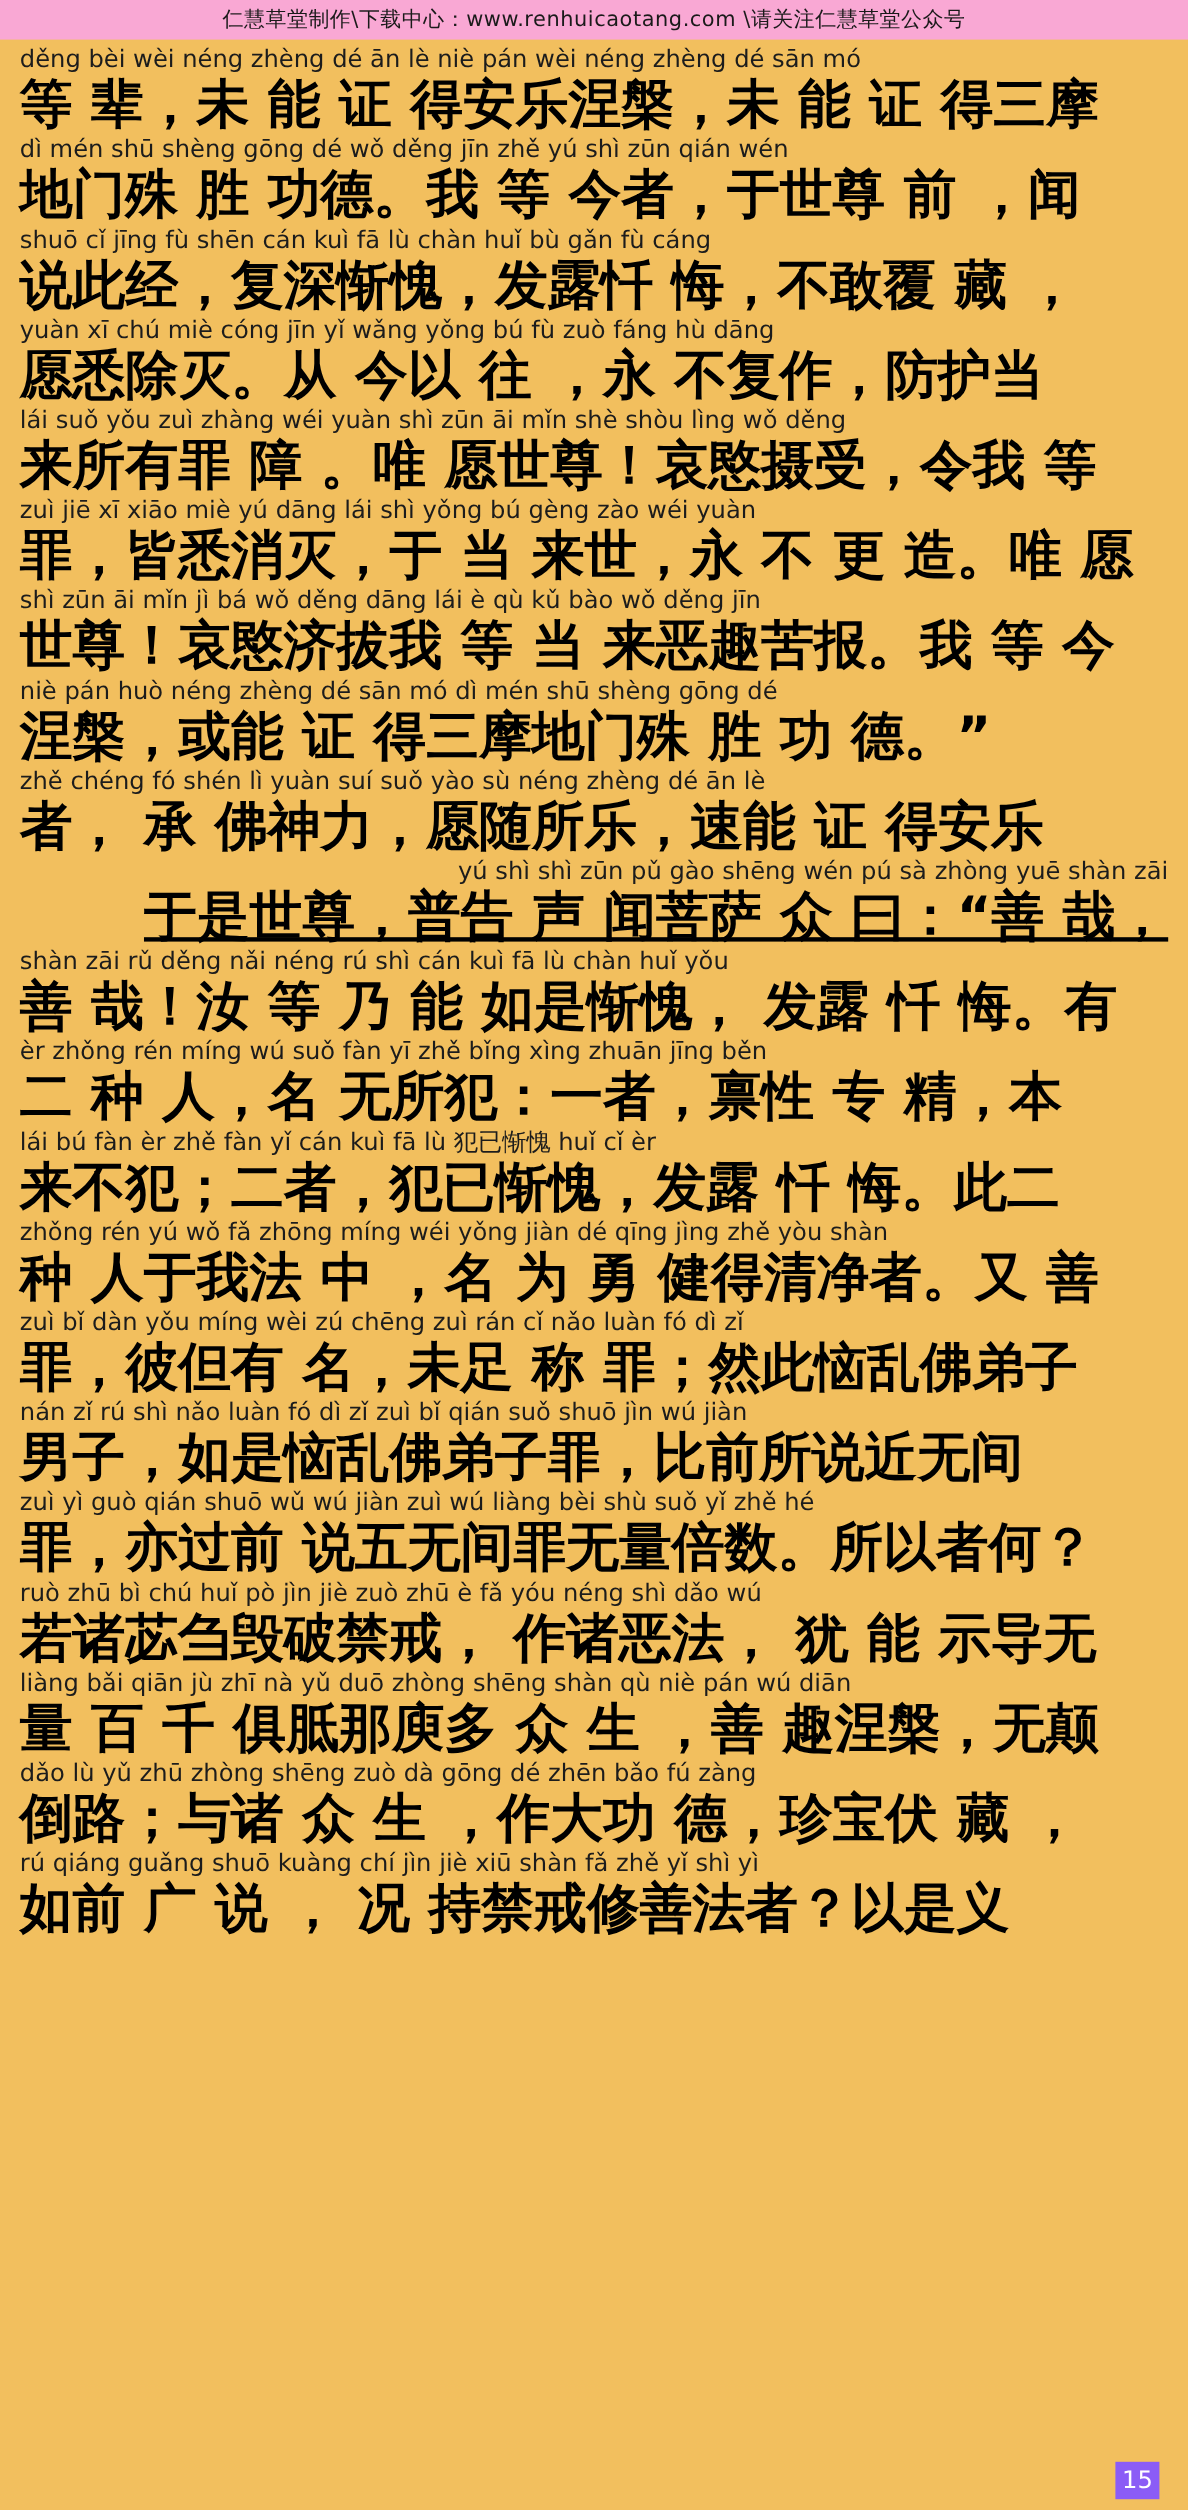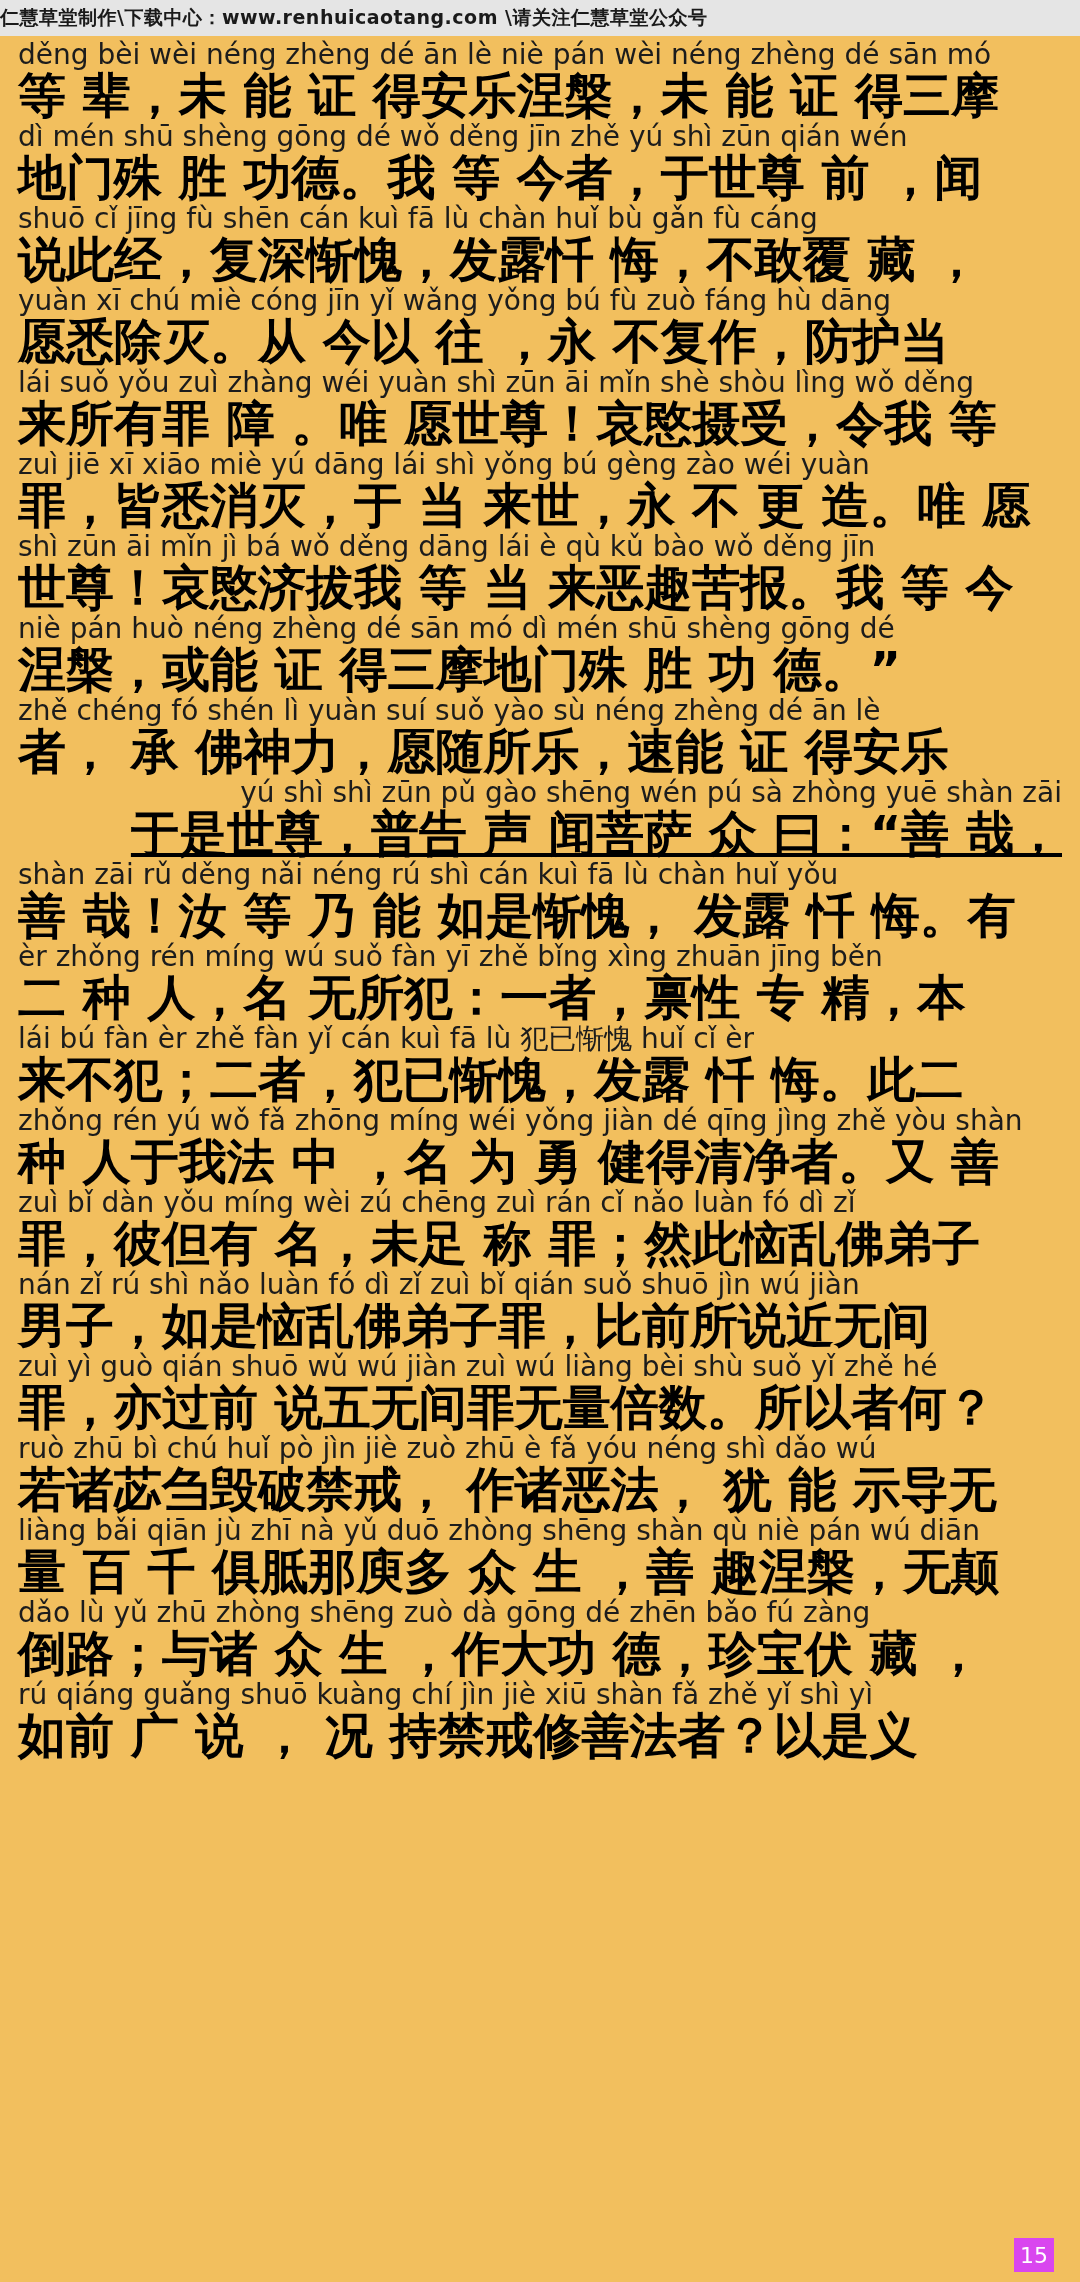--- a/index.html
+++ b/index.html
@@ -16,41 +16,40 @@
   .page {
     position: relative;
     width: 1080px;
     height: 2282px;
     background: #f2bf5e;
     box-sizing: border-box;
   }
   .header-bar {
     width: 100%;
     height: 36px;
-    background: #e5e5e5;
+    background: #f9a8d4;
     display: flex;
     align-items: center;
-    justify-content: flex-start;
+    justify-content: center;
     font-size: 19px;
     color: #1a1a1a;
     letter-spacing: 0.5px;
     white-space: nowrap;
     font-family: "DejaVu Sans", sans-serif;
-    font-weight: bold;
   }
   .body-area {
     padding: 6px 18px 0 18px;
   }
   .line {
     margin-bottom: 2px;
   }
   
   .pinyin {
     display: flex;
-    font-size: 28px;
+    font-size: 22px;
     line-height: 26px;
     color: #1c1c1c;
     letter-spacing: 0px;
     font-family: "DejaVu Sans", sans-serif;
     white-space: nowrap;
   }
   .pinyin.right { justify-content: flex-end; }
   
   .hanzi {
     font-size: 48px;
@@ -61,21 +60,21 @@
     white-space: nowrap;
     letter-spacing: 0px;
   }
   .hanzi.right { text-align: right; text-decoration: underline; }
   .pagenum {
     position: absolute;
     right: 26px;
     bottom: 10px;
     width: 40px;
     height: 34px;
-    background: #d946ef;
+    background: #8b5cf6;
     color: #ffffff;
     font-size: 22px;
     display: flex;
     align-items: center;
     justify-content: center;
     font-family: "DejaVu Sans", sans-serif;
   }
 </style>
 </head>
 <body>

